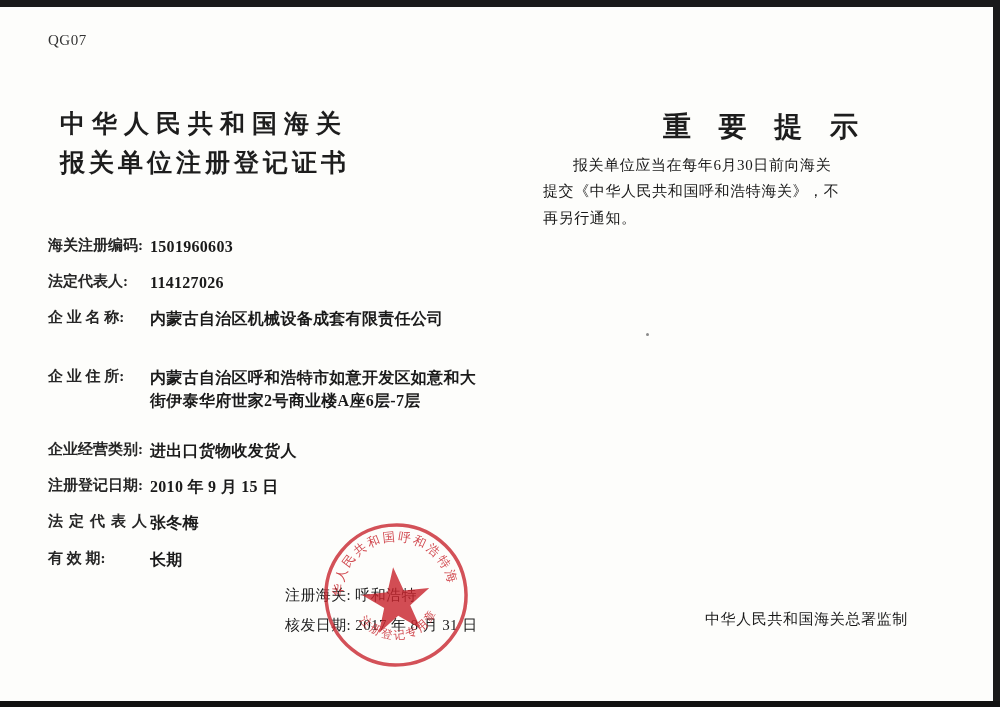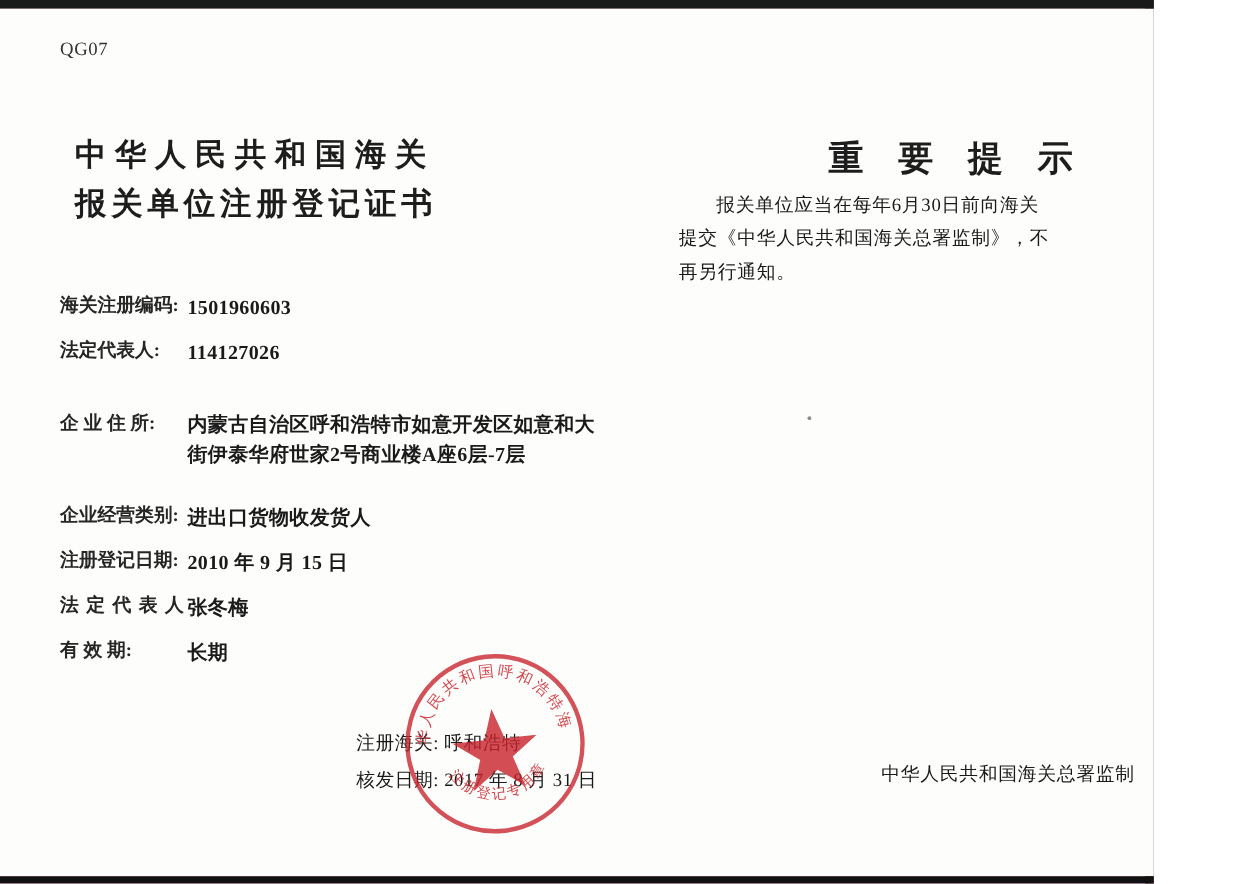--- a/index.html
+++ b/index.html
@@ -2,23 +2,23 @@
 <html><head>
 <meta charset="utf-8">
 <style>
   html, body {
     margin: 0;
     padding: 0;
     background: #ffffff;
   }
   .page {
     position: relative;
-    width: 923px;
+    width: 1000px;
     height: 707px;
-    background: #f9a8d4;
+    background: #7dd3fc;
     overflow: hidden;
     font-family: "Liberation Serif", "DejaVu Serif", serif;
     color: #2a2a2a;
   }
   
   .scan-edge-top {
     position: absolute;
     top: 0; left: 0;
     width: 1000px; height: 7px;
     background: #1a1a1a;
@@ -201,20 +201,24 @@
     <div class="field-row">
       <div class="field-label">海关注册编码:</div>
       <div class="field-value">1501960603</div>
     </div>
 
     <div class="field-row">
       <div class="field-label">法定代表人:</div>
       <div class="field-value">114127026</div>
     </div>
 
+    <div class="field-row">
+      <div class="field-label">企 业 名 称:</div>
+      <div class="field-value">内蒙古自治区机械设备成套有限责任公司</div>
+    </div>
 
     <div class="gap-lg"></div>
 
     <div class="field-row">
       <div class="field-label">企 业 住 所:</div>
       <div class="field-value address-value">内蒙古自治区呼和浩特市如意开发区如意和大街伊泰华府世家2号商业楼A座6层-7层</div>
     </div>
 
     <div class="gap-md"></div>
 
@@ -241,21 +245,21 @@
   </div>
 
   <div class="reg-footer">
     <div>注册海关: 呼和浩特</div>
     <div>核发日期: 2017 年 8 月 31 日</div>
   </div>
 
   <div class="notice-title">重 要 提 示</div>
   <div class="notice-body">
     <span class="nl first">报关单位应当在每年6月30日前向海关</span>
-    <span class="nl">提交《中华人民共和国海关总署监制》，不</span>
+    <span class="nl">提交《中华人民共和国呼和浩特海关》，不</span>
     <span class="nl">再另行通知。</span>
   </div>
 
   <div class="stray-dot"></div>
 
   <div class="issuer">中华人民共和国海关总署监制</div>
 
   <div class="seal">
     <svg width="152" height="152" viewBox="0 0 152 152" xmlns="http://www.w3.org/2000/svg">
       <defs>

